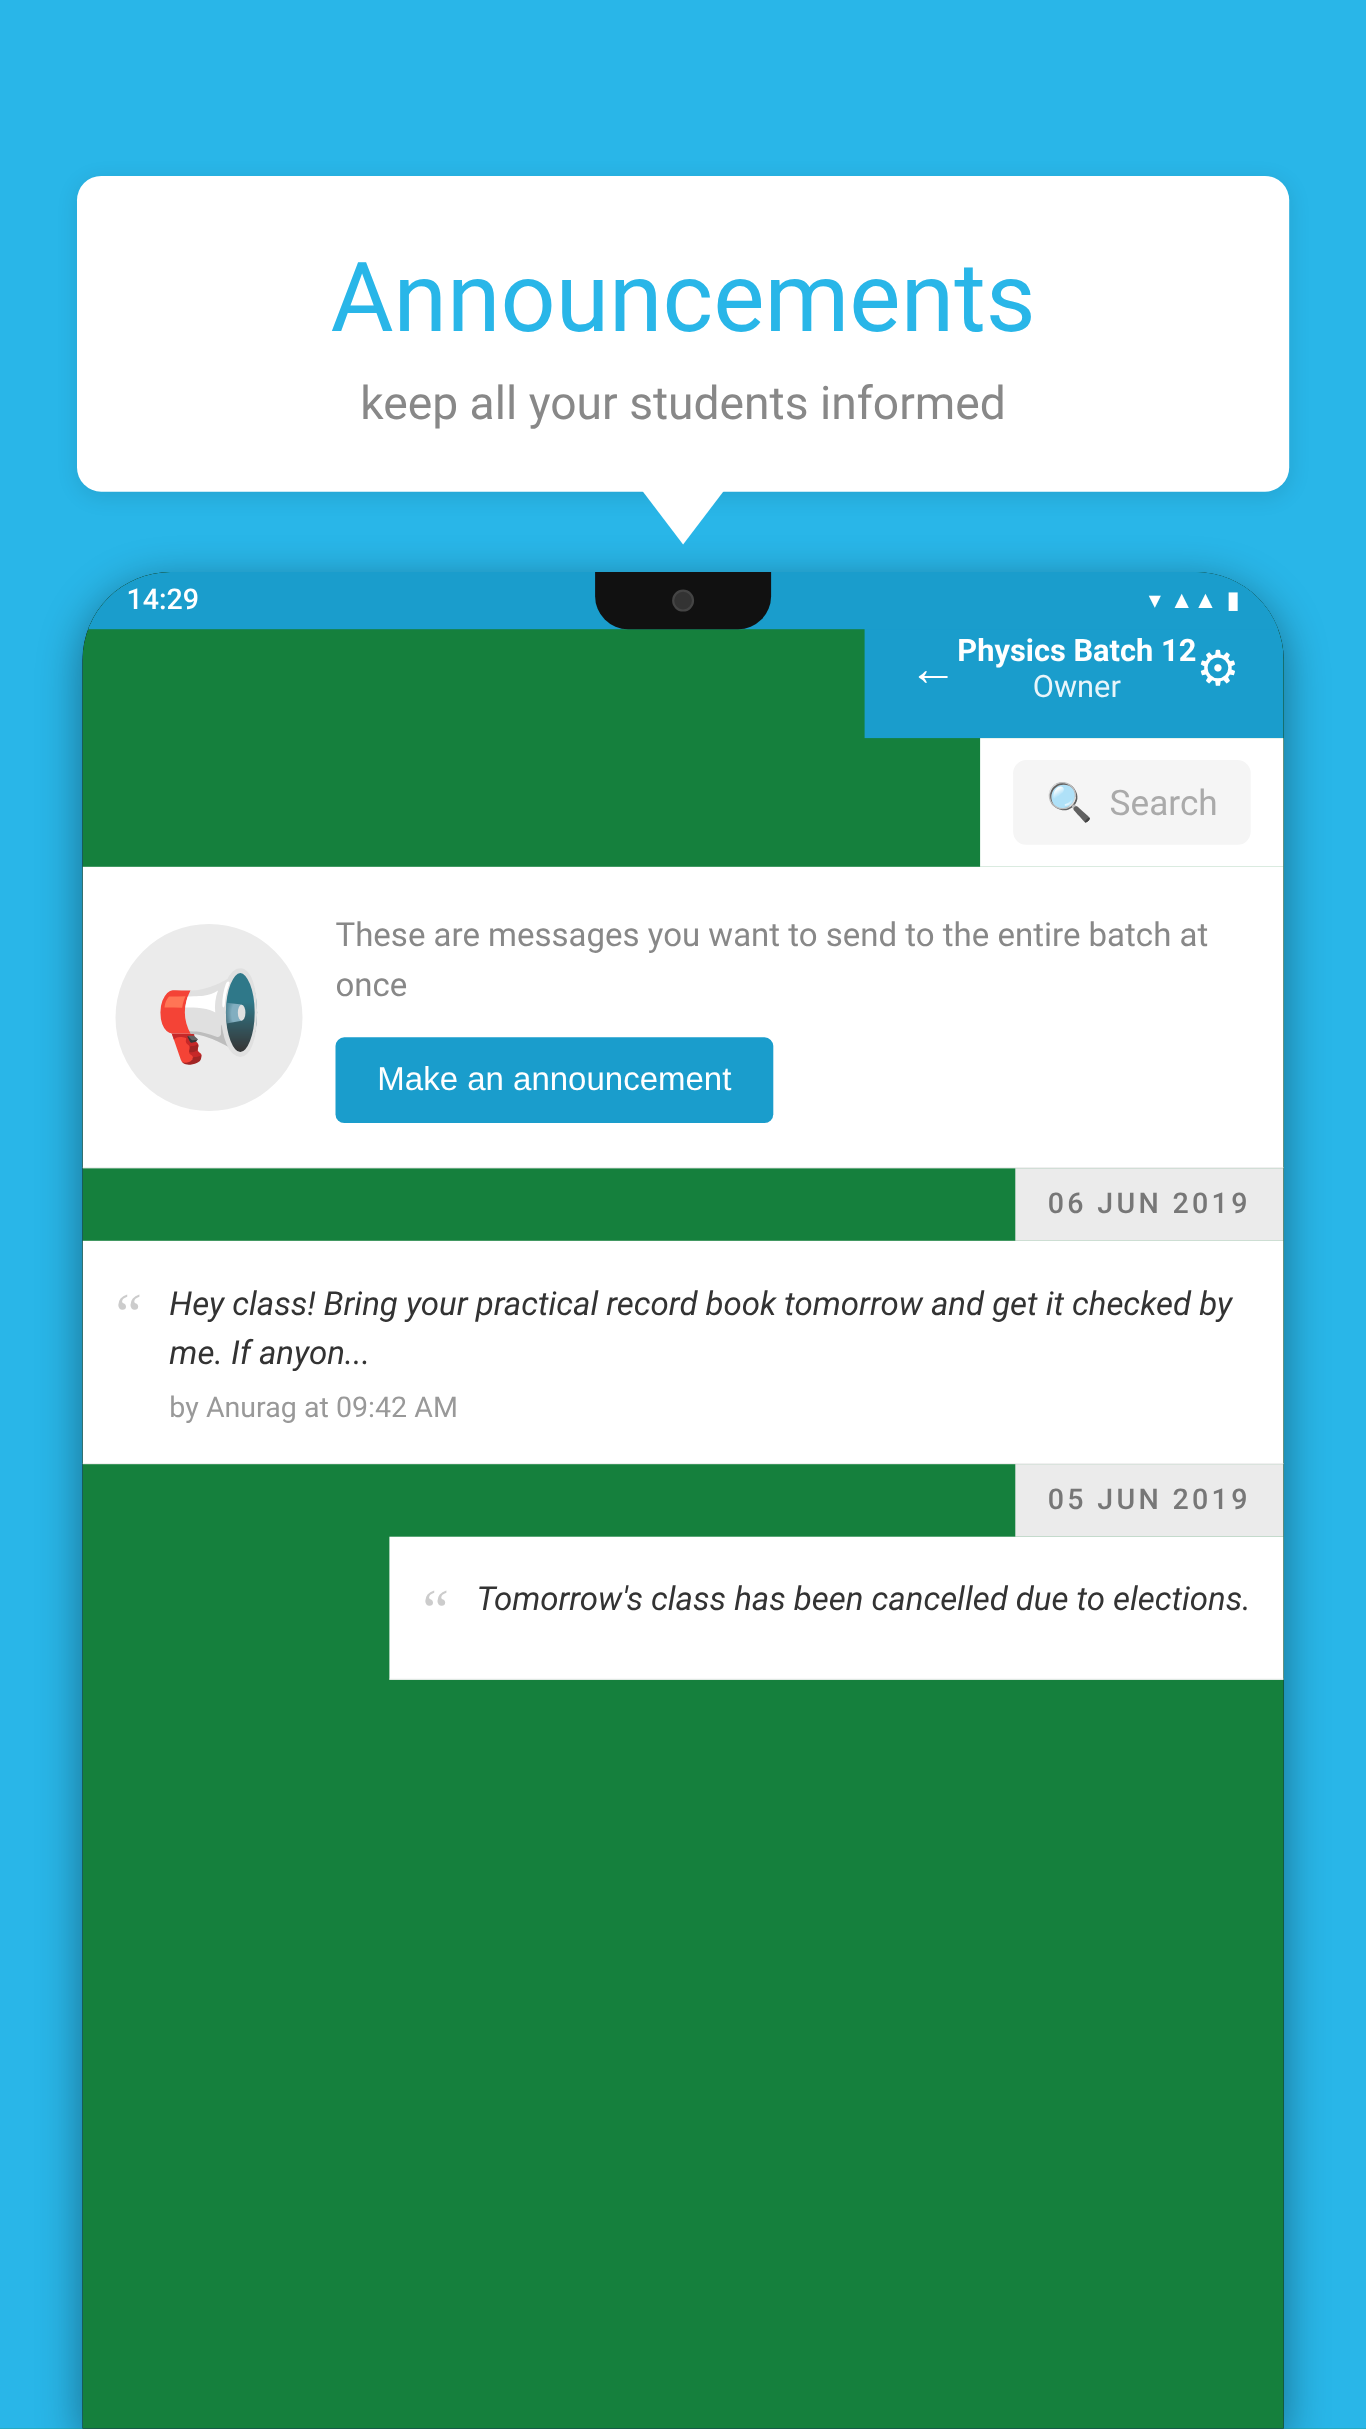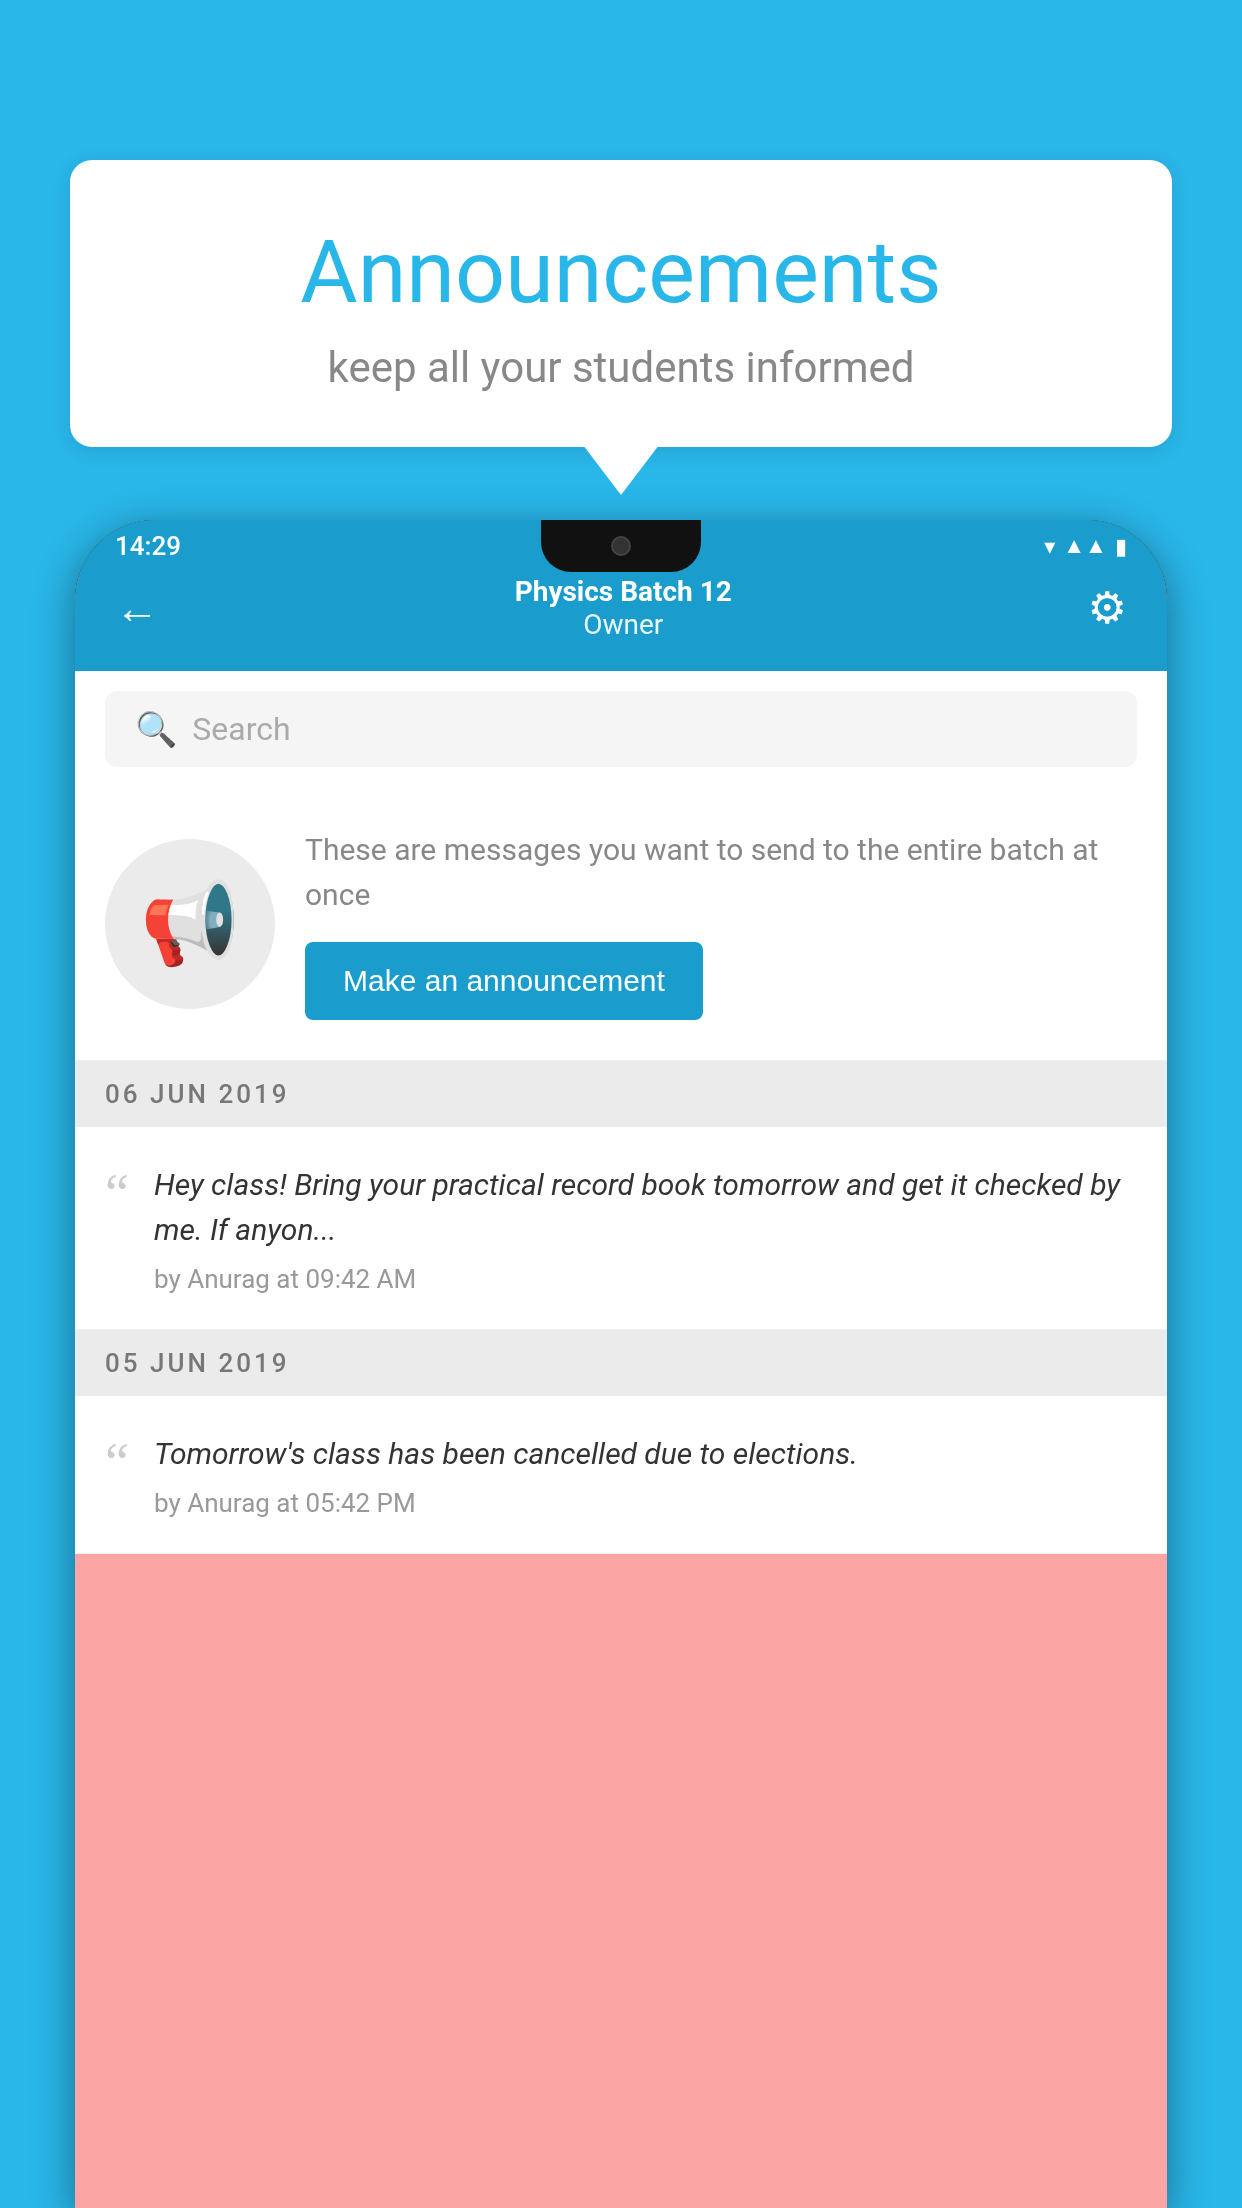--- a/index.html
+++ b/index.html
@@ -293,30 +293,31 @@
       margin-bottom: 12px;
     }
 
     .announcement-meta {
       font-size: 26px;
       color: #999;
     }
 
     
     .phone-screen {
-      background: #fca5a5;
+      background: #15803d;
       position: absolute;
       top: 0;
       left: 0;
       right: 0;
       bottom: 0;
       border-radius: 80px 80px 0 0;
       overflow: hidden;
       display: flex;
       flex-direction: column;
+      align-items: flex-end;
     }
   </style>
 </head>
 <body>
 
 <div class="speech-bubble">
   <div class="bubble-title">Announcements</div>
   <div class="bubble-subtitle">keep all your students informed</div>
 </div>
 
@@ -375,18 +376,17 @@
     </div>
 
     <div class="date-separator">
       <span>05  JUN  2019</span>
     </div>
 
     <div class="announcement-item">
       <div class="quote-icon">“</div>
       <div class="announcement-content">
         <div class="announcement-text">Tomorrow's class has been cancelled due to elections.</div>
-        <div class="announcement-meta">by Anurag at 05:42 PM</div>
       </div>
     </div>
 
   </div>
 </div>
 
 </body></html>

